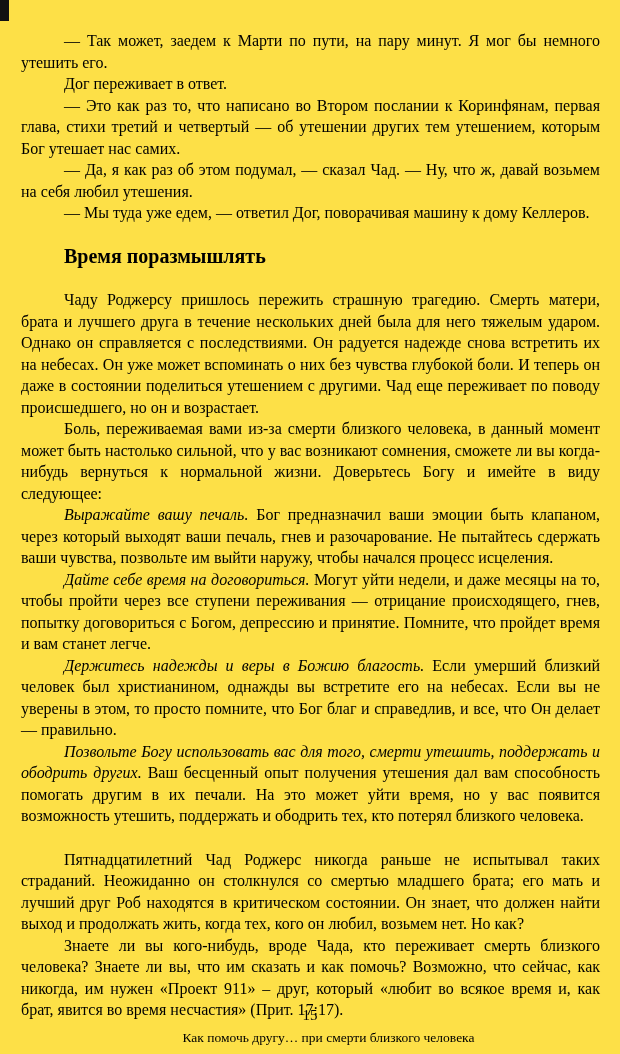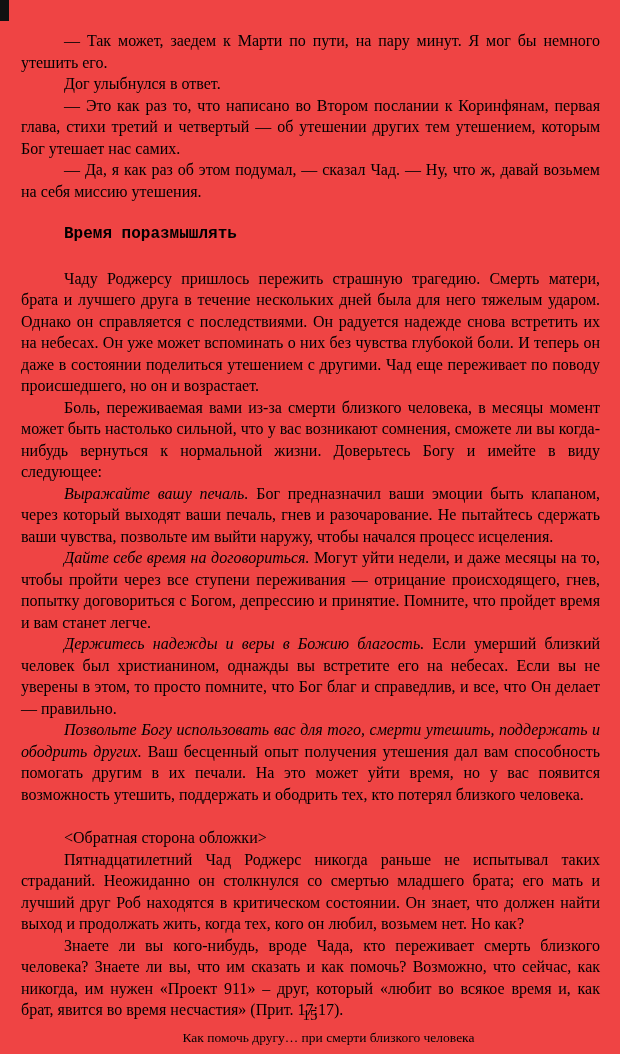--- a/index.html
+++ b/index.html
@@ -4,21 +4,21 @@
 <style>
   html, body {
     margin: 0;
     padding: 0;
     background: #ffffff;
   }
   .page {
     position: relative;
     width: 620px;
     height: 1054px;
-    background: #ef4444;
+    background: #fde047;
     font-family: "Liberation Serif", serif;
     color: #000000;
     overflow: hidden;
   }
   .corner-mark {
     position: absolute;
     top: 0;
     left: 0;
     width: 9px;
     height: 21px;
@@ -36,23 +36,22 @@
   .para {
     margin: 0;
     text-indent: 43px;
   }
   .para em {
   }
   .section-heading {
     margin: 22px 0 22px 0;
     text-indent: 43px;
     font-weight: bold;
-    font-size: 16px;
+    font-size: 20px;
     text-align: left;
-    font-family: Liberation Mono, monospace;
   }
   .backcover {
     margin-top: 22px;
   }
   .footer {
     position: absolute;
     left: 0;
     right: 0;
     bottom: 8px;
     text-align: center;
@@ -70,38 +69,38 @@
 <body>
 
 <div class="page">
 
   <div class="corner-mark"></div>
 
   <div class="content">
 
     <div>
         <p class="para"><span>— Так может, заедем к Марти по пути, на пару минут. Я мог бы немного утешить его.</span></p>
-        <p class="para"><span>Дог улыбнулся в ответ.</span></p>
+        <p class="para"><span>Дог переживает в ответ.</span></p>
         <p class="para"><span>— Это как раз то, что написано во Втором послании к Коринфянам, первая глава, стихи третий и четвертый — об утешении других тем утешением, которым Бог утешает нас самих.</span></p>
-        <p class="para"><span>— Да, я как раз об этом подумал, — сказал Чад. — Ну, что ж, давай возьмем на себя миссию утешения.</span></p>
+        <p class="para"><span>— Да, я как раз об этом подумал, — сказал Чад. — Ну, что ж, давай возьмем на себя любил утешения.</span></p>
+        <p class="para"><span>— Мы туда уже едем, — ответил Дог, поворачивая машину к дому Келлеров.</span></p>
       </div>
 
     <h2 class="section-heading">Время поразмышлять</h2>
 
     <div>
         <p class="para"><span>Чаду Роджерсу пришлось пережить страшную трагедию. Смерть матери, брата и лучшего друга в течение нескольких дней была для него тяжелым ударом. Однако он справляется с последствиями. Он радуется надежде снова встретить их на небесах. Он уже может вспоминать о них без чувства глубокой боли. И теперь он даже в состоянии поделиться утешением с другими. Чад еще переживает по поводу происшедшего, но он и возрастает.</span></p>
-        <p class="para"><span>Боль, переживаемая вами из-за смерти близкого человека, в месяцы момент может быть настолько сильной, что у вас возникают сомнения, сможете ли вы когда-нибудь вернуться к нормальной жизни. Доверьтесь Богу и имейте в виду следующее:</span></p>
+        <p class="para"><span>Боль, переживаемая вами из-за смерти близкого человека, в данный момент может быть настолько сильной, что у вас возникают сомнения, сможете ли вы когда-нибудь вернуться к нормальной жизни. Доверьтесь Богу и имейте в виду следующее:</span></p>
         <p class="para"><em>Выражайте вашу печаль.</em><span> Бог предназначил ваши эмоции быть клапаном, через который выходят ваши печаль, гнев и разочарование. Не пытайтесь сдержать ваши чувства, позвольте им выйти наружу, чтобы начался процесс исцеления.</span></p>
         <p class="para"><em>Дайте себе время на договориться.</em><span> Могут уйти недели, и даже месяцы на то, чтобы пройти через все ступени переживания — отрицание происходящего, гнев, попытку договориться с Богом, депрессию и принятие. Помните, что пройдет время и вам станет легче.</span></p>
         <p class="para"><em>Держитесь надежды и веры в Божию благость.</em><span> Если умерший близкий человек был христианином, однажды вы встретите его на небесах. Если вы не уверены в этом, то просто помните, что Бог благ и справедлив, и все, что Он делает — правильно.</span></p>
         <p class="para"><em>Позвольте Богу использовать вас для того, смерти утешить, поддержать и ободрить других.</em><span> Ваш бесценный опыт получения утешения дал вам способность помогать другим в их печали. На это может уйти время, но у вас появится возможность утешить, поддержать и ободрить тех, кто потерял близкого человека.</span></p>
       </div>
 
     <div class="backcover">
-        <p class="para"><span>&lt;Обратная сторона обложки&gt;</span></p>
         <p class="para"><span>Пятнадцатилетний Чад Роджерс никогда раньше не испытывал таких страданий. Неожиданно он столкнулся со смертью младшего брата; его мать и лучший друг Роб находятся в критическом состоянии. Он знает, что должен найти выход и продолжать жить, когда тех, кого он любил, возьмем нет. Но как?</span></p>
         <p class="para"><span>Знаете ли вы кого-нибудь, вроде Чада, кто переживает смерть близкого человека? Знаете ли вы, что им сказать и как помочь? Возможно, что сейчас, как никогда, им нужен «Проект 911» – друг, который «любит во всякое время и, как брат, явится во время несчастия» (Прит. 17:17).</span></p>
       </div>
 
   </div>
 
   <div class="footer">
     <div class="page-number">15</div>
     <div class="footer-caption">Как помочь другу… при смерти близкого человека</div>
   </div>

